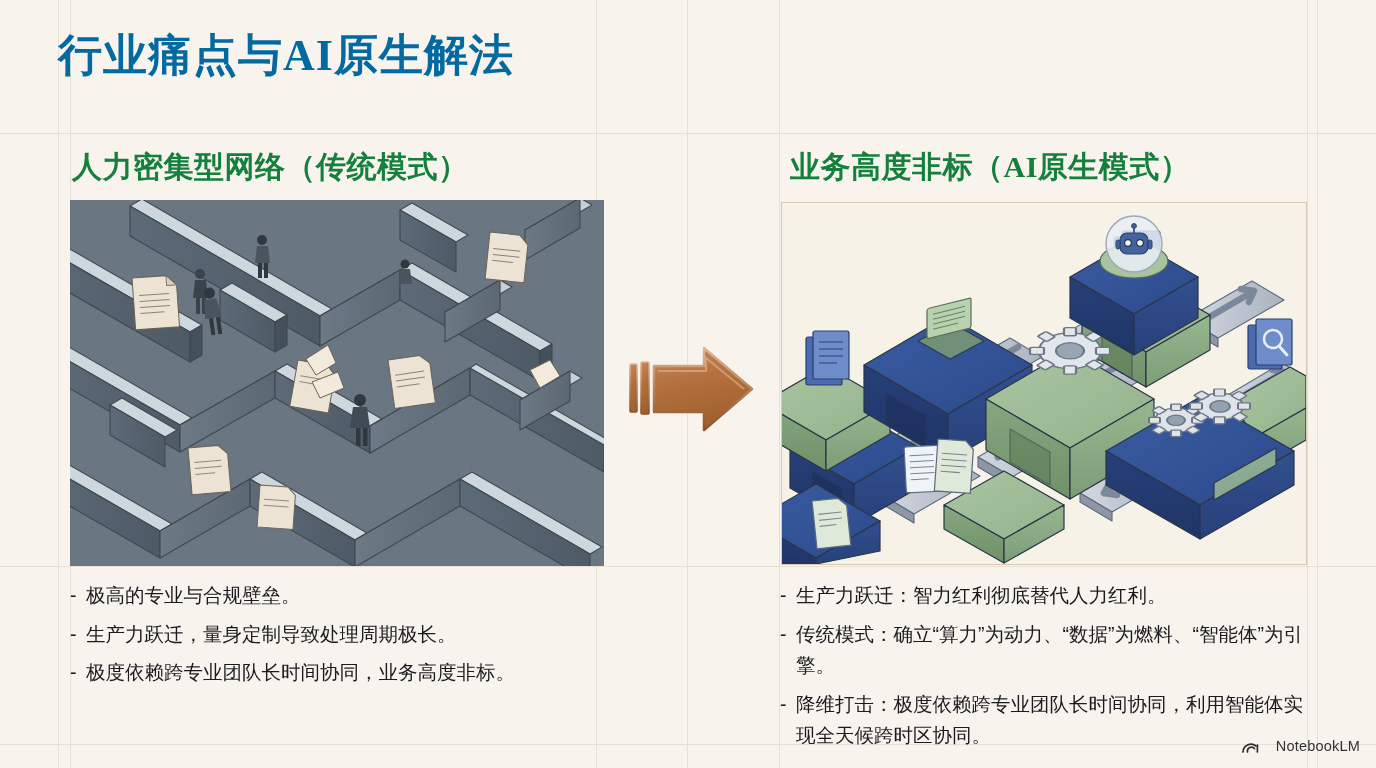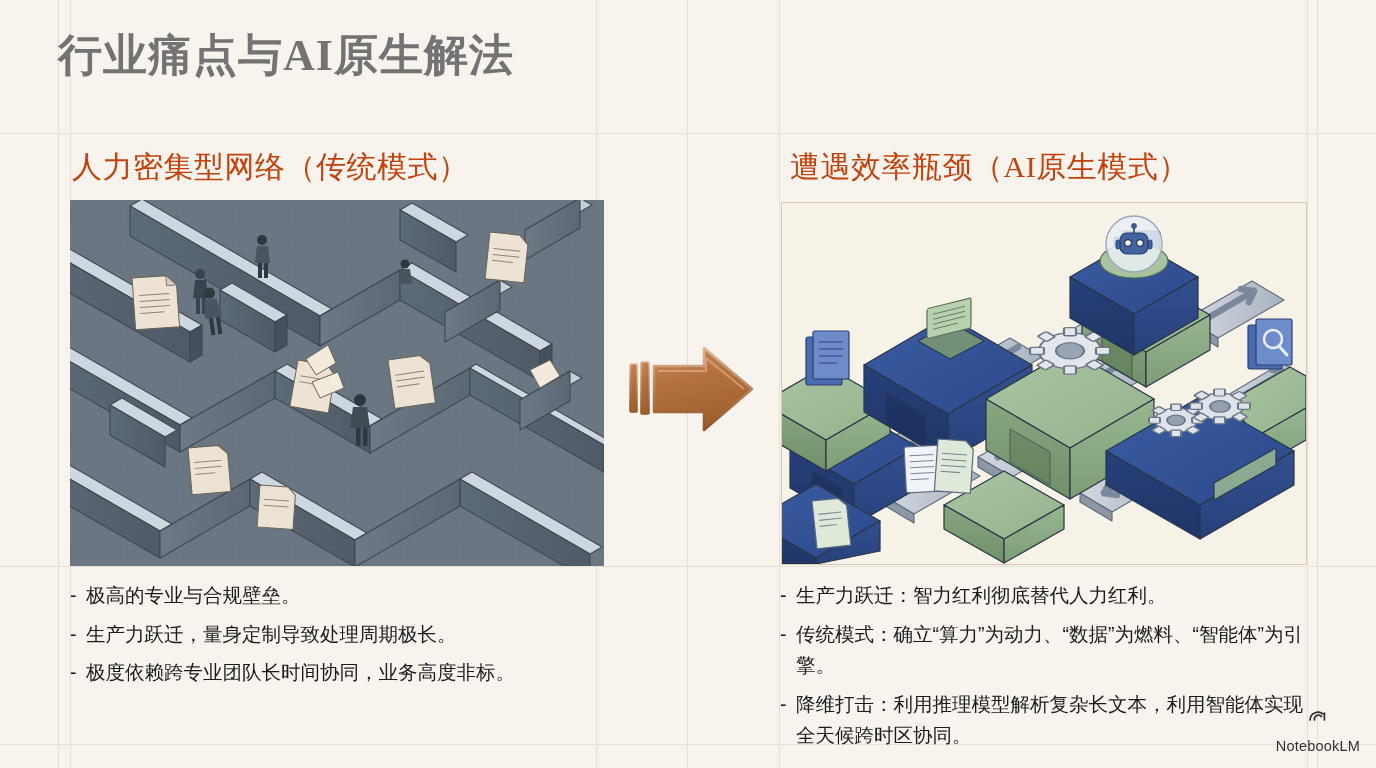--- a/index.html
+++ b/index.html
@@ -43,33 +43,33 @@
   }
 
   
   #page-title {
     position: absolute;
     left: 58px;
     top: 32px;
     font-family: "Liberation Serif", "DejaVu Serif", serif;
     font-size: 44px;
     font-weight: 700;
-    color: #737373;
+    color: #0369a1;
     letter-spacing: 1px;
     line-height: 1.1;
     white-space: nowrap;
   }
 
   
   .col-heading {
     position: absolute;
     font-family: "Liberation Serif", "DejaVu Serif", serif;
     font-size: 30px;
-    font-weight: 400;
-    color: #c2410c;
+    font-weight: 700;
+    color: #15803d;
     white-space: nowrap;
     letter-spacing: 0.5px;
   }
   #heading-left  { left: 72px;  top: 147px; }
   #heading-right { left: 790px; top: 147px; }
 
   
   .illus-panel {
     position: absolute;
     overflow: hidden;
@@ -127,21 +127,20 @@
 
   
   #watermark {
     position: absolute;
     right: 16px;
     bottom: 14px;
     display: flex;
     align-items: center;
     gap: 16px;
     opacity: 0.92;
-    flex-direction: column;
   }
   #watermark-label {
     font-family: "Liberation Sans", "DejaVu Sans", sans-serif;
     font-size: 14.5px;
     color: #1f1f22;
     letter-spacing: 0.2px;
   }
 </style>
 </head>
 <body>
@@ -157,21 +156,21 @@
     <div class="gridline-v" style="left:1307px"></div>
     <div class="gridline-v" style="left:1317px"></div>
     <div class="gridline-h" style="top:133px"></div>
     <div class="gridline-h" style="top:566px"></div>
     <div class="gridline-h" style="top:744px"></div>
   </div>
 
   <div id="page-title">行业痛点与AI原生解法</div>
 
   <div id="heading-left" class="col-heading">人力密集型网络（传统模式）</div>
-  <div id="heading-right" class="col-heading">遭遇效率瓶颈（AI原生模式）</div>
+  <div id="heading-right" class="col-heading">业务高度非标（AI原生模式）</div>
 
   <div id="panel-left" class="illus-panel">
     <svg viewBox="0 0 534 366" preserveAspectRatio="none">
       <defs>
         <linearGradient id="mzTop" x1="0" y1="0" x2="0" y2="1">
           <stop offset="0%" stop-color="#9aa6b1"></stop>
           <stop offset="100%" stop-color="#818e9b"></stop>
         </linearGradient>
         <linearGradient id="mzSideA" x1="0" y1="0" x2="1" y2="0">
           <stop offset="0%" stop-color="#5d6a77"></stop>
@@ -714,21 +713,21 @@
     <div class="bullet-row">
       <span class="bullet-dash">-</span>
       <span class="bullet-text">生产力跃迁：智力红利彻底替代人力红利。</span>
     </div>
     <div class="bullet-row">
       <span class="bullet-dash">-</span>
       <span class="bullet-text">传统模式：确立“算力”为动力、“数据”为燃料、“智能体”为引擎。</span>
     </div>
     <div class="bullet-row">
       <span class="bullet-dash">-</span>
-      <span class="bullet-text">降维打击：利用推理模型解析复杂长文本，利用智能体实现全天候跨时区协同。</span>
+      <span class="bullet-text">降维打击：极度依赖跨专业团队长时间协同，利用智能体实现全天候跨时区协同。</span>
     </div>
   </div>
 
   <div id="watermark">
     <svg width="19" height="17" viewBox="0 0 19 17">
       <path d="M2 15 A8 8 0 0 1 15 9" fill="none" stroke="#1f1f22" stroke-width="1.7" stroke-linecap="round"></path>
       <path d="M6.5 15 A4 4 0 0 1 13.5 11.6" fill="none" stroke="#1f1f22" stroke-width="1.7" stroke-linecap="round"></path>
       <line x1="16.4" y1="8.2" x2="16.4" y2="15" stroke="#1f1f22" stroke-width="1.7" stroke-linecap="round"></line>
     </svg>
     <span id="watermark-label">NotebookLM</span>

